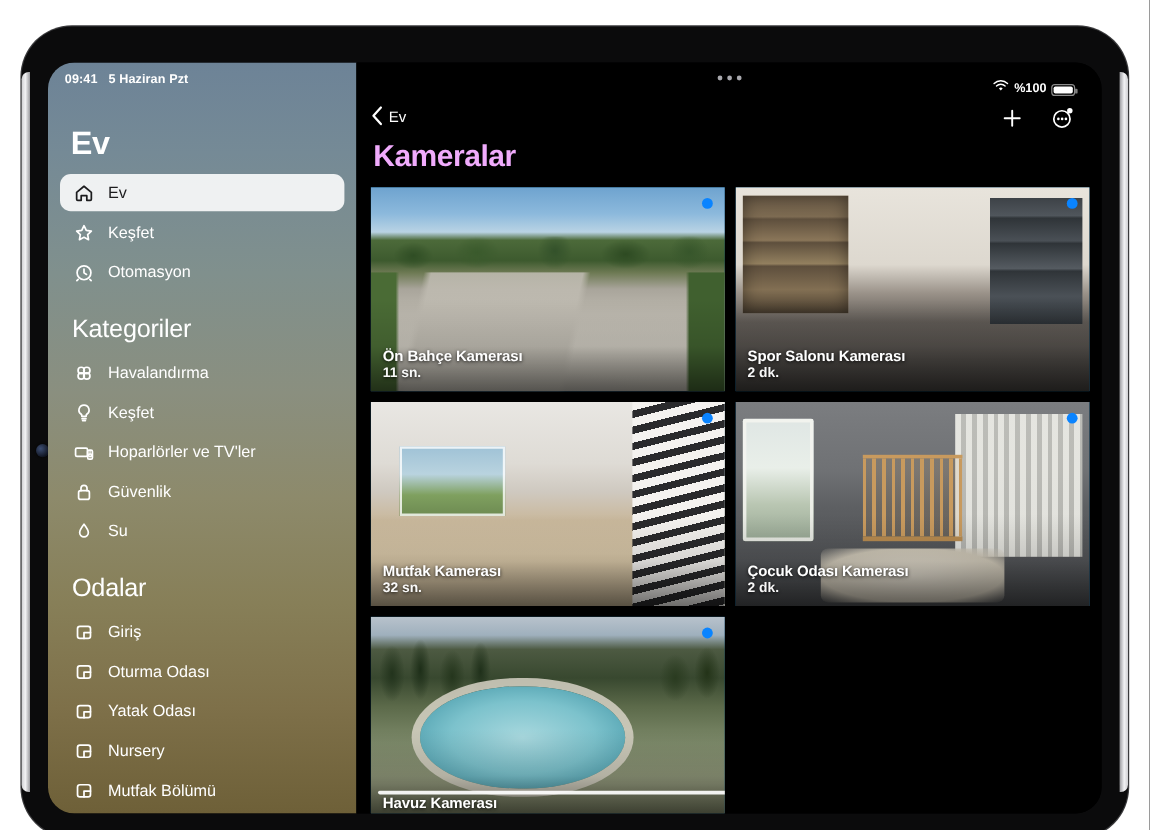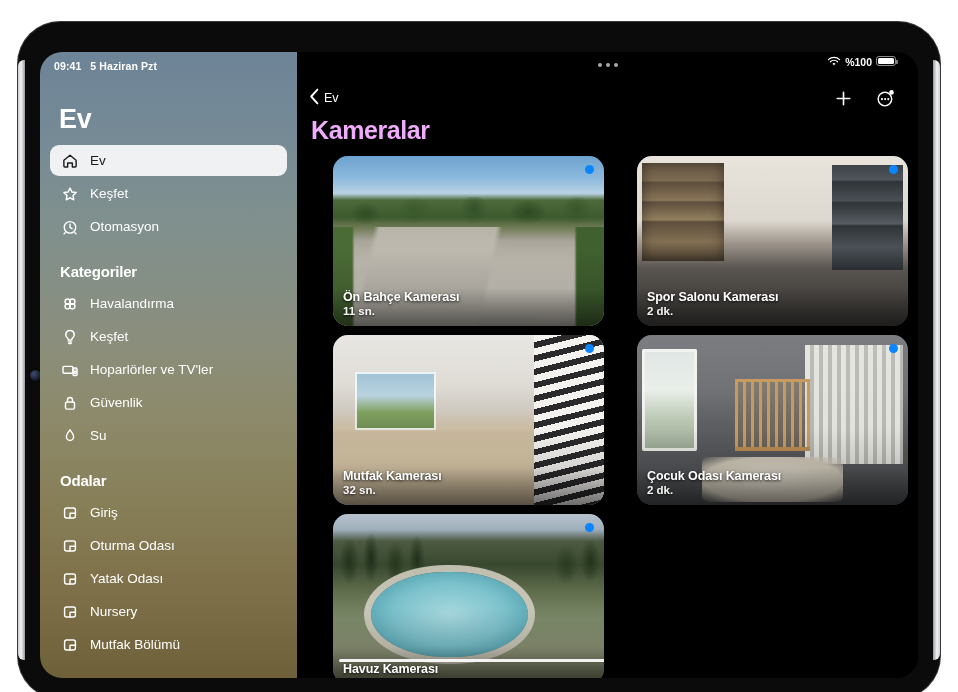--- a/index.html
+++ b/index.html
@@ -128,42 +128,42 @@
     width: 19px; height: 19px;
     display: inline-flex;
     align-items: center;
     justify-content: center;
     flex: 0 0 19px;
   }
   .nav-item .nav-ico svg { width: 18px; height: 18px; display: block; }
   .nav-item.selected .nav-ico svg { stroke: #1c1c1e; }
 
   .section-head {
-    font-size: 15px;
-    font-weight: bold;
+    font-size: 21px;
+    font-weight: normal;
     color: #ffffff;
     padding: 19px 0 8px 10px;
     letter-spacing: -0.2px;
   }
 
   
   #main {
     flex: 1 1 auto;
     height: 100%;
     background: #000000;
     position: relative;
     overflow: hidden;
   }
 
   #status-bar-right {
     position: absolute;
     top: 0; left: 0; right: 0;
     height: 28px;
     display: flex;
-    align-items: flex-start;
+    align-items: flex-end;
     justify-content: flex-end;
     padding: 4px 22px 0 0;
     color: #fff;
     font-size: 10.5px;
     font-weight: bold;
     gap: 4px;
   }
   #multitask-dots {
     position: absolute;
     left: 50%;
@@ -241,25 +241,24 @@
     right: 10px;
     bottom: 0;
     display: grid;
     grid-template-columns: 1fr 1fr;
     gap: 9px 9px;
     grid-auto-rows: 170px;
   }
 
   .cam-tile {
     position: relative;
-    border-radius: 15px;
+    border-radius: 0;
     overflow: hidden;
     background: #0c4a6e;
     cursor: pointer;
-    margin-left: 24px;
   }
   .cam-scene { position: absolute; inset: 0; }
   .cam-label {
     position: absolute;
     left: 10px;
     bottom: 8px;
     color: #ffffff;
     text-shadow: 0 1px 3px rgba(0,0,0,0.85);
     line-height: 1.15;
     z-index: 4;

